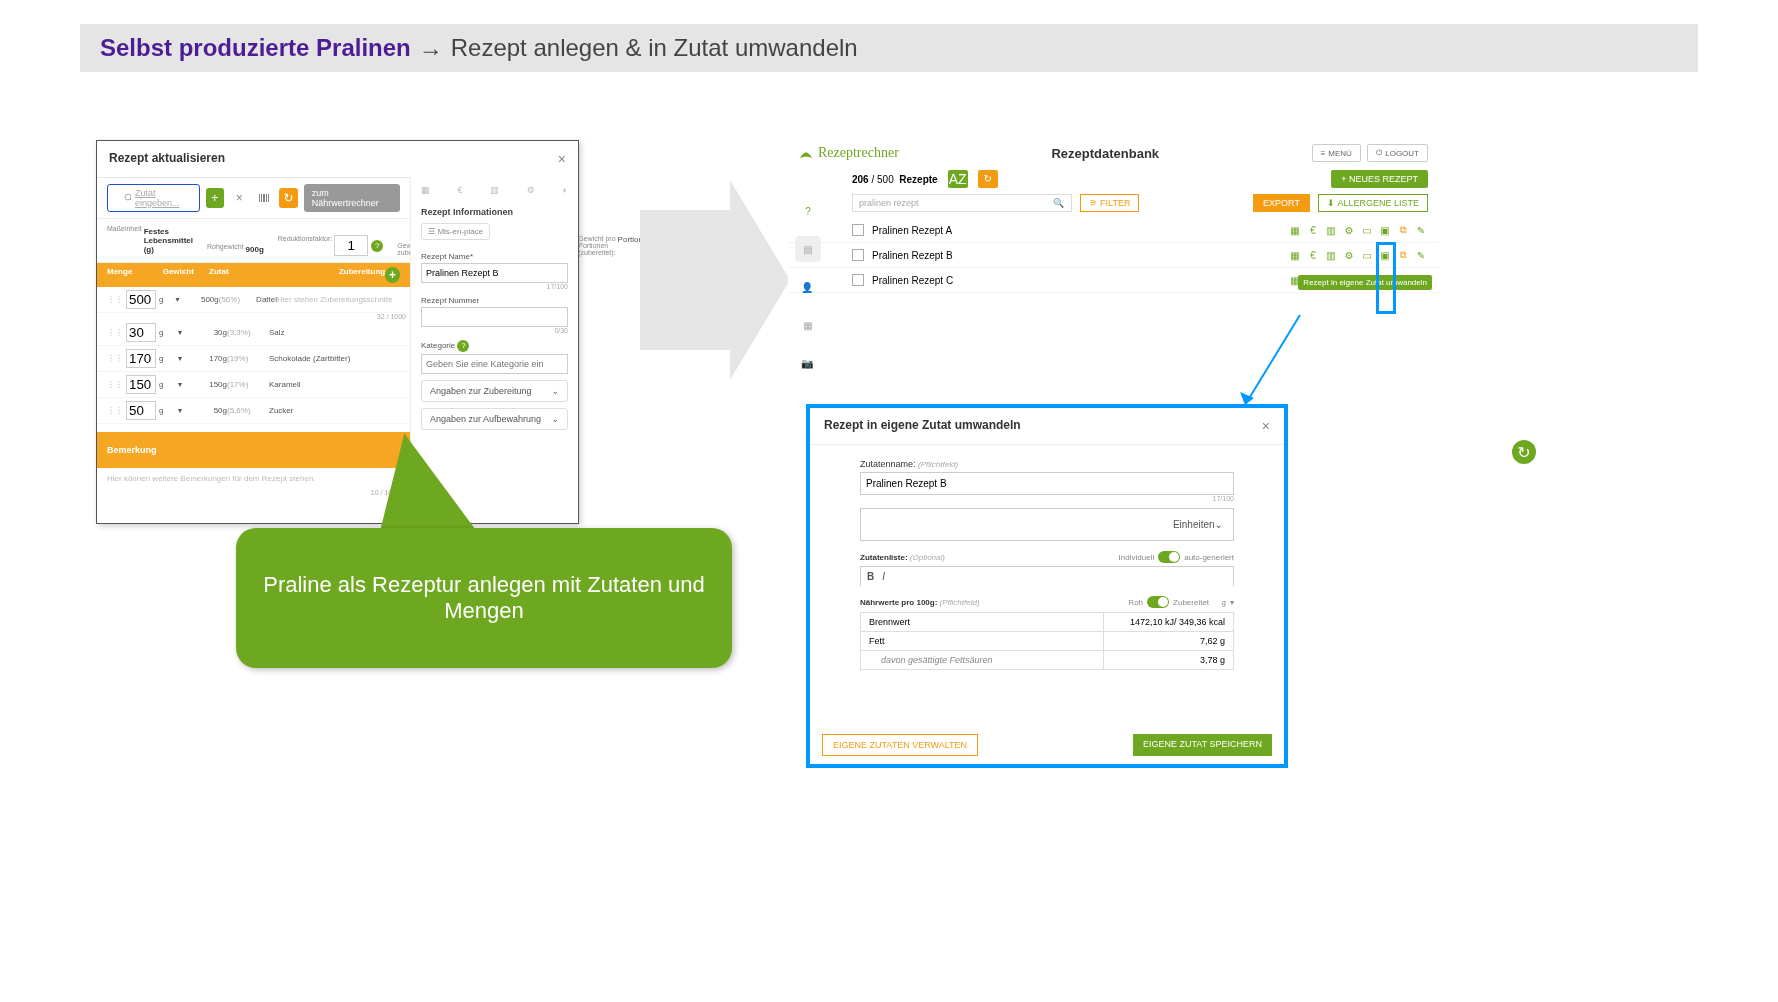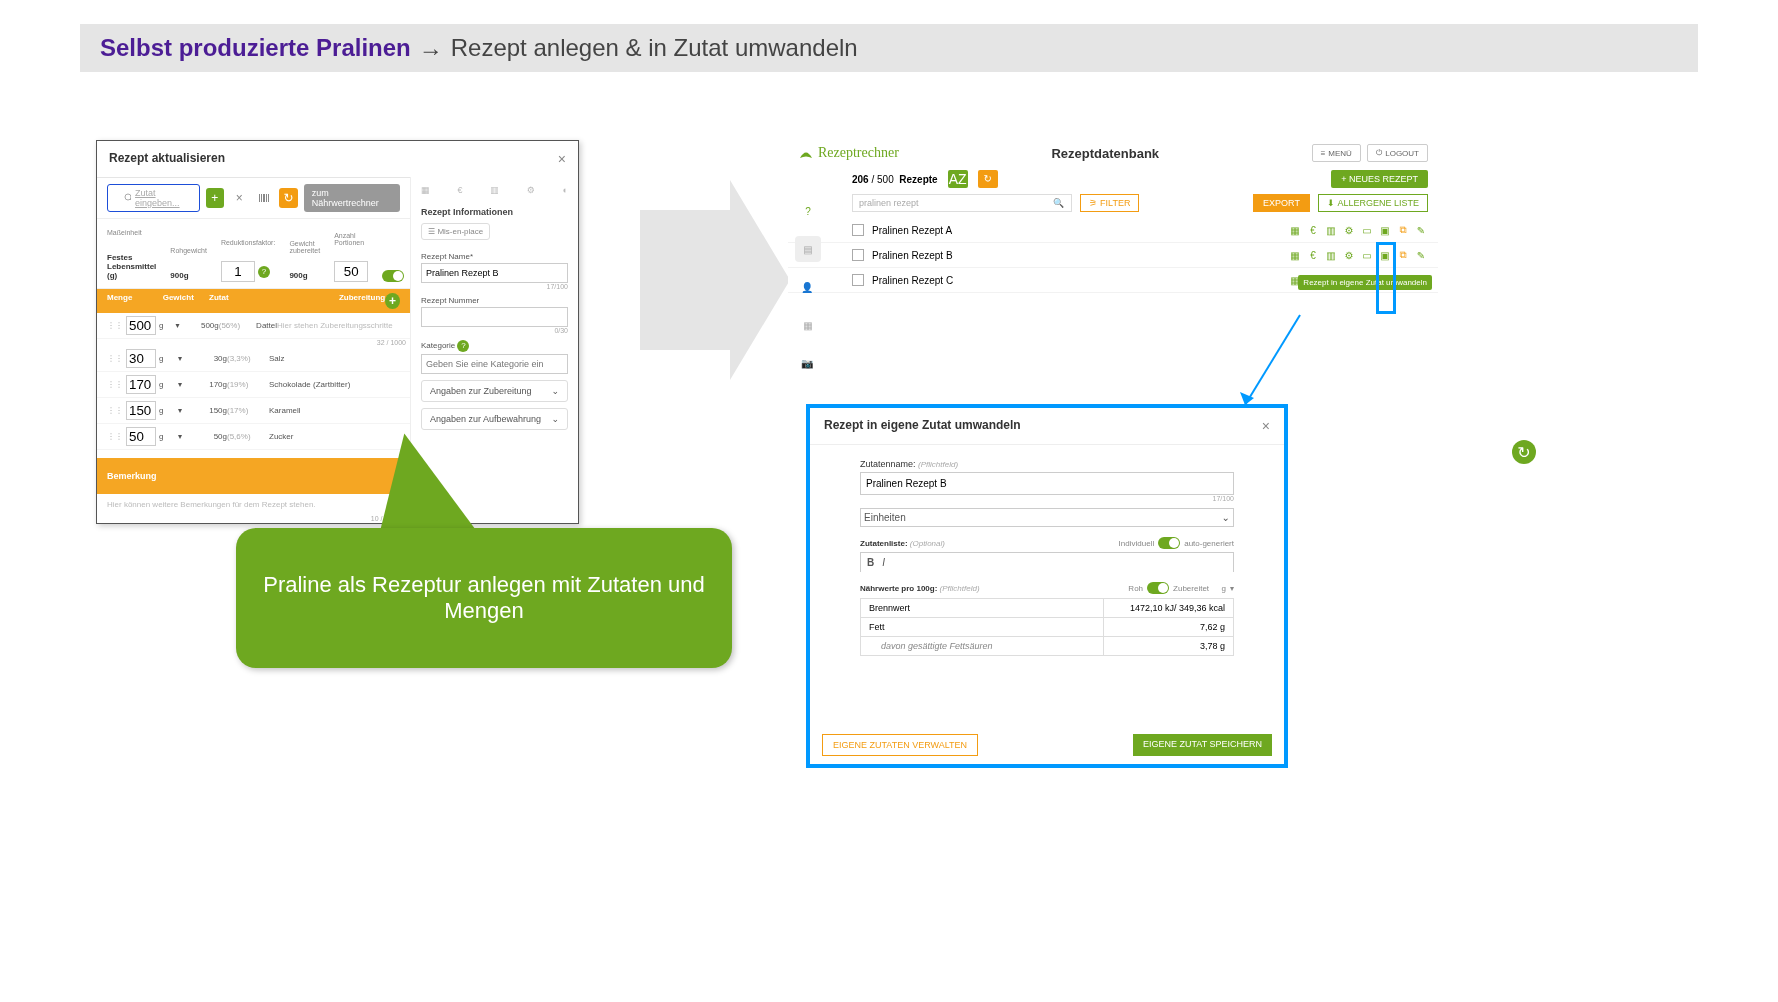--- a/index.html
+++ b/index.html
@@ -18,21 +18,21 @@
 .close-x { font-size: 14px; color: #888; cursor: pointer; }
 .pl-toolbar { display: flex; align-items: center; padding: 6px 10px; gap: 6px; border-bottom: 1px solid #eee; }
 .search-box { flex: 1; display: flex; align-items: center; border: 1px solid #1d4ed8; border-radius: 3px; padding: 3px 16px; color: #aaa; text-decoration: underline; }
 .search-box svg { margin-right: 4px; }
 .sq-btn { width: 20px; height: 20px; display: flex; align-items: center; justify-content: center; border-radius: 3px; font-size: 12px; }
 .sq-green { background: #6ea820; color: #fff; }
 .sq-orange { background: #f39c12; color: #fff; }
 .sq-gray { color: #888; }
 .chip { background: #999; color: #fff; padding: 4px 8px; border-radius: 3px; font-size: 9px; }
 .pl-weights { display: flex; gap: 14px; padding: 6px 10px; font-size: 8px; border-bottom: 1px solid #eee; align-items: flex-end; }
-.wcol { display: flex; flex-direction: column; gap: 15px; }
+.wcol { display: flex; flex-direction: row; gap: 2px; }
 .wcol .lbl { color: #888; font-size: 7px; }
 .wcol .val { font-weight: bold; color: #333; padding: 2px 0; }
 .winput { border: 1px solid #ccc; padding: 2px 4px; width: 34px; text-align: center; }
 .help-dot { display:inline-block; width:12px; height:12px; border-radius:50%; background:#6ea820; color:#fff; font-size:8px; text-align:center; line-height:12px; }
 .toggle { width: 22px; height: 12px; background: #6ea820; border-radius: 6px; position: relative; }
 .toggle::after { content:''; position:absolute; width:10px; height:10px; background:#fff; border-radius:50%; top:1px; right:1px; }
 .tbl-head { display: flex; background: #f5a623; color: #fff; font-size: 8px; font-weight: bold; padding: 4px 10px; }
 .tbl-head .c1{width:60px;} .tbl-head .c2{width:50px;} .tbl-head .c3{width:140px;} .tbl-head .c4{flex:1;}
 .plus-circle { width:16px; height:16px; background:#6ea820; border-radius:50%; color:#fff; text-align:center; line-height:16px; font-size:12px; margin-left:auto; }
 .tbl-row { display:flex; align-items:center; padding:3px 10px; border-bottom:1px solid #f4f4f4; font-size:8px; }
@@ -98,21 +98,21 @@
 .highlight-box { position:absolute; border:3px solid #0099ff; z-index:5; }
 
 
 .panel-modal { position:absolute; left:806px; top:404px; width:482px; height:364px; border:4px solid #0099ff; background:#fff; font-size:10px; display:flex; flex-direction:column; }
 .modal-head { display:flex; justify-content:space-between; padding:10px 14px; border-bottom:1px solid #eee; }
 .modal-title { font-size:12px; font-weight:bold; color:#333; }
 .modal-body { padding:8px 50px; flex:1; overflow:hidden; }
 .m-label { font-size:9px; color:#333; margin-top:6px; }
 .m-hint { color:#aaa; font-style:italic; font-size:8px; }
 .m-input { border:1px solid #ccc; width:100%; padding:5px; font-size:10px; margin-top:3px; }
-.m-select { border:1px solid #ccc; width:100%; padding:3px; font-size:10px; margin-top:6px; display:flex; justify-content:space-between; color:#555;}
+.m-select { border:1px solid #ccc; width:100%; padding:10px; font-size:10px; margin-top:6px; display:flex; justify-content:flex-end; color:#555;}
 .m-toggle-row { display:flex; justify-content:space-between; align-items:center; font-size:8px; color:#888; margin-top:10px; }
 .m-toggle { display:flex; align-items:center; gap:4px; }
 .tog-pill { width:22px; height:12px; background:#6ea820; border-radius:6px; position:relative; }
 .tog-pill::after { content:''; position:absolute; width:10px; height:10px; background:#fff; border-radius:50%; top:1px; right:1px; }
 .rte-bar { border:1px solid #ccc; border-bottom:none; padding:4px 6px; display:flex; gap:8px; color:#555; margin-top:3px;}
 .rte-area { border:1px solid #ccc; padding:6px; font-size:8px; color:#666; height:64px; }
 .nutri-row { display:flex; border:1px solid #ddd; border-top:none; font-size:9px; }
 .nutri-row:first-of-type { border-top:1px solid #ddd; }
 .nutri-row .nl { flex:1; padding:4px 8px; }
 .nutri-row .nv { width:130px; text-align:right; padding:4px 8px; border-left:1px solid #ddd; }

